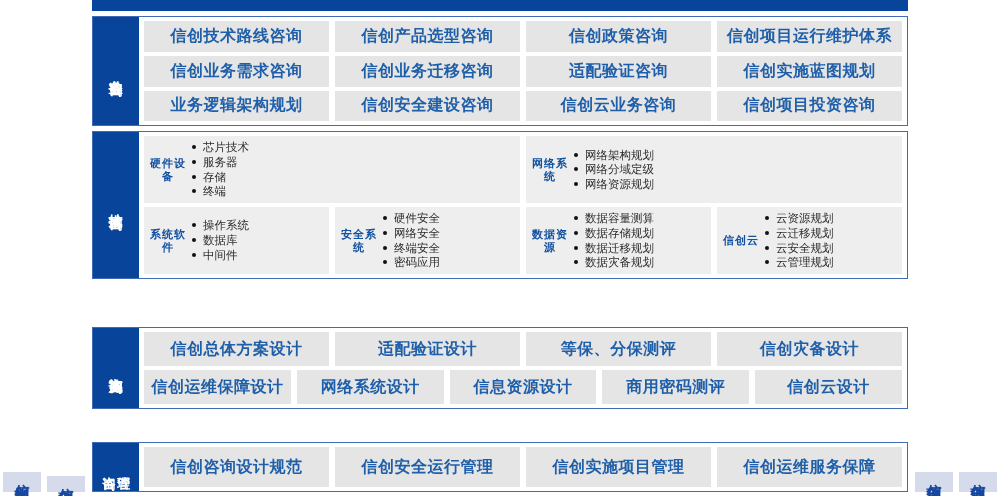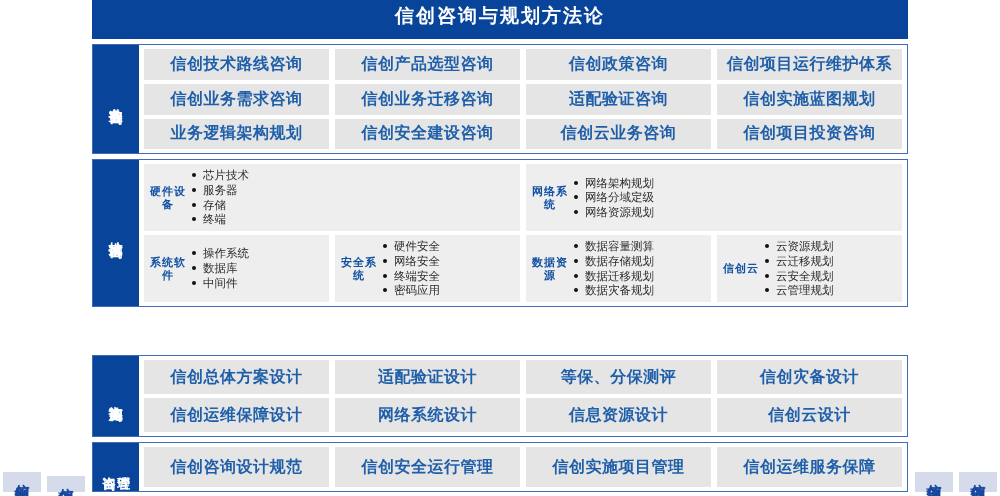--- a/index.html
+++ b/index.html
@@ -65,21 +65,21 @@
     display:flex;
     flex-direction:row;
     border:1.5px solid #3f6cb5;
     background:#ffffff;
     box-sizing:border-box;
     min-height:0;
   }
   .band.biz{flex:0 0 110px;}
   .band.tech{flex:1 1 auto;}
   .band.impl{flex:0 0 82px;margin-top:43px;}
-  .band.mgmt{flex:0 0 50px;}
+  .band.mgmt{flex:0 0 50px;margin-top:28px;}
 
   .band-label{
     background:#08459a;
     flex:0 0 46px;
     display:flex;
     align-items:center;
     justify-content:center;
     padding:2px 0;
   }
   .band-label .vlabel{
@@ -290,20 +290,21 @@
         <div class="row">
           <div class="cell">信创总体方案设计</div>
           <div class="cell">适配验证设计</div>
           <div class="cell">等保、分保测评</div>
           <div class="cell">信创灾备设计</div>
         </div>
         <div class="row">
           <div class="cell">信创运维保障设计</div>
           <div class="cell">网络系统设计</div>
           <div class="cell">信息资源设计</div>
+          <div class="cell">商用密码测评</div>
           <div class="cell">信创云设计</div>
         </div>
       </div>
     </div>
 
     <div class="band mgmt">
       <div class="band-label two-col">
         <div class="vwrap">
           <span class="vlabel">管理</span>
           <span class="vlabel">咨询</span>

